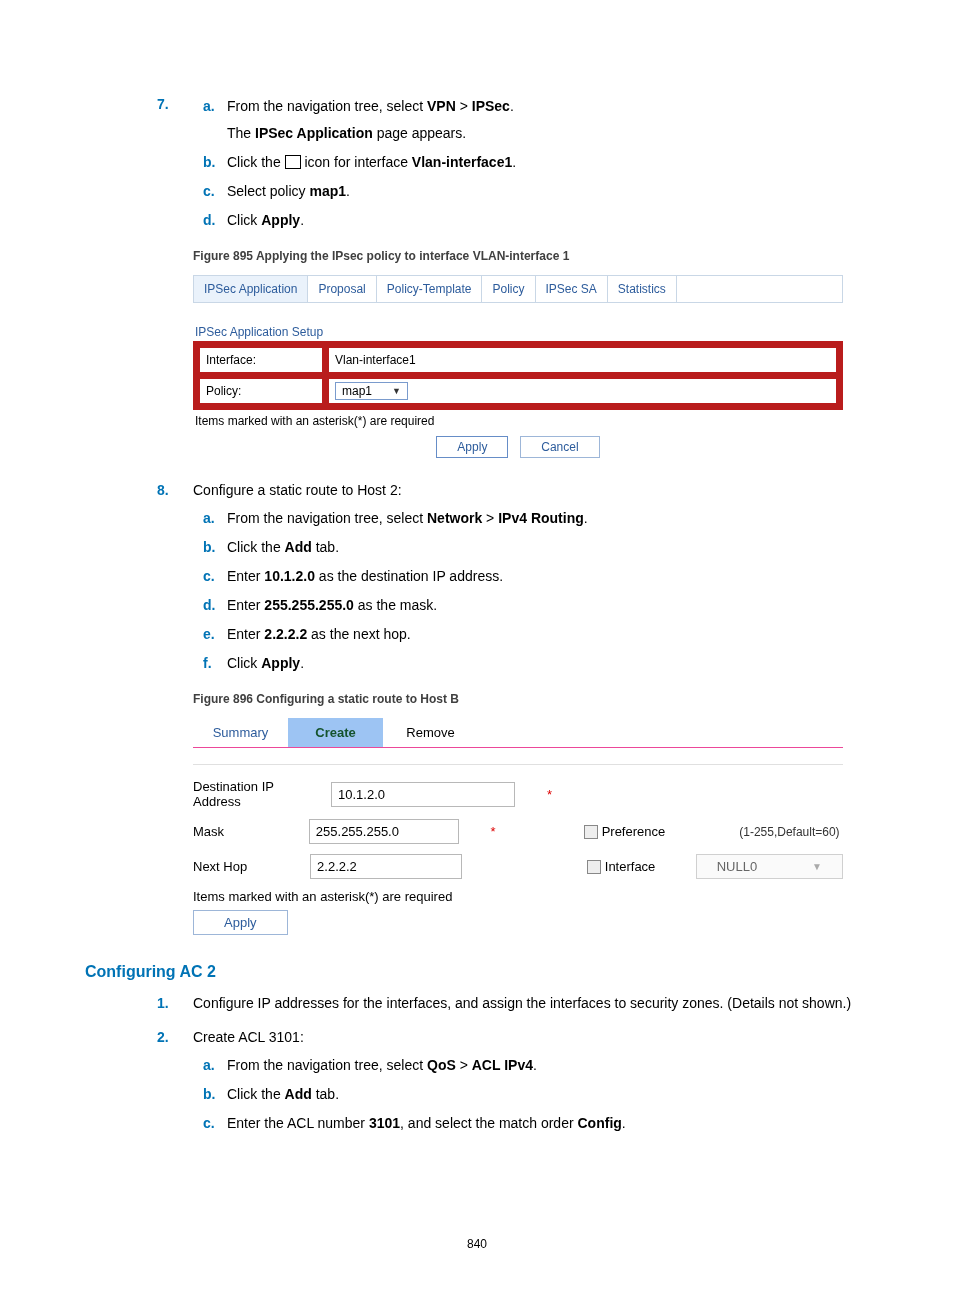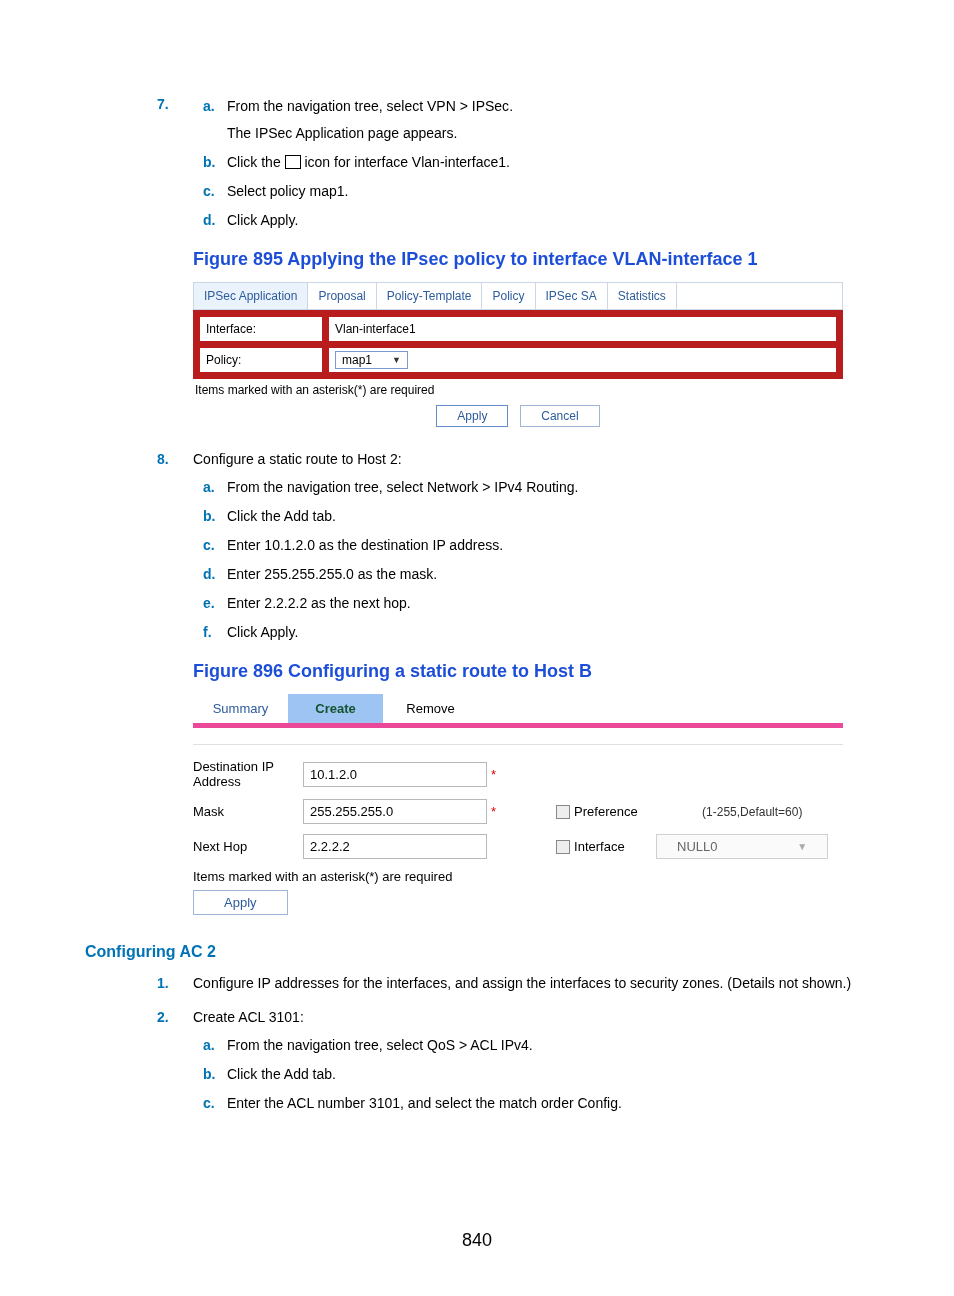--- a/index.html
+++ b/index.html
@@ -18,51 +18,51 @@
     box-sizing: border-box;
     position: relative;
   }
   ol.main-list { list-style: none; padding: 0; margin: 0; }
   ol.main-list > li { position: relative; padding-left: 108px; margin-bottom: 18px; }
   .num { position: absolute; left: 72px; color: #0073b5; font-weight: bold; }
   .intro { margin: 0 0 10px 0; }
   ol.sub-list { list-style: none; padding: 0; margin: 0; }
   ol.sub-list > li { position: relative; padding-left: 34px; margin: 6px 0 8px 0; line-height: 1.5; }
   .letter { position: absolute; left: 10px; color: #0073b5; font-weight: bold; }
-  .figure-caption { color: #1d4ed8; font-weight: bold; margin: 18px 0 12px 0; font-size: 18px; }
-  b { font-weight: normal; margin-top: 32px; }
+  .figure-caption { color: #404040; font-weight: bold; margin: 18px 0 12px 0; font-size: 12px; }
+  b { font-weight: bold; margin-top: 32px; }
   .section-head { color: #0073b5; font-weight: bold; font-size: 16px; margin: 28px 0 14px 0; }
-  .page-num { position: absolute; bottom: 45px; left: 0; right: 0; text-align: center; font-size: 18px; }
+  .page-num { position: absolute; bottom: 45px; left: 0; right: 0; text-align: center; font-size: 12px; }
 
   
   .fig895 { border: 0; width: 650px; margin-bottom: 24px; }
   .tabs895 { display: flex; border: 1px solid #c9d7e6; font-size: 12px; }
   .tabs895 > div { padding: 6px 10px; border-right: 1px solid #c9d7e6; color: #2d5c9c; text-align: center; }
   .tabs895 > div:first-child { background: #eaf2fb; }
   .tabs895 > div:last-child { flex: 1; border-right: 0; }
   .setup-title { color: #2d5c9c; font-size: 12px; margin: 22px 0 2px 2px; }
   .tbl895 { border-collapse: collapse; width: 650px; font-size: 12px; }
   .tbl895 td { border: 7px solid #b91c1c; padding: 3px 6px; height: 18px; }
   .tbl895 td.lbl { width: 110px; }
   .policy-sel { display: inline-flex; align-items: center; border: 1px solid #7a9bcd; padding: 1px 6px; gap: 20px; }
   .tri { font-size: 9px; color: #333; }
   .note895 { font-size: 12px; margin: 4px 0 6px 2px; }
   .btnrow895 { text-align: center; margin-top: 8px; }
   .wbtn { display: inline-block; border: 1px solid #9db6d8; color: #2d5c9c; font-size: 12px; padding: 3px 20px; margin: 0 4px; background: #fff; }
   .wbtn.sel { border: 1px solid #668dc7; }
 
   
   .fig896 { width: 650px; margin-bottom: 24px; }
-  .tabs896 { display: flex; font-size: 13px; border-bottom: 5px solid #ec4899; }
+  .tabs896 { display: flex; font-size: 13px; border-bottom: 1px solid #ec4899; }
   .tabs896 > div { width: 95px; text-align: center; padding: 7px 0; }
   .tabs896 .sum { color: #2d5c9c; }
   .tabs896 .cre { background: #9dc4f3; color: #14532d; font-weight: bold; }
   .tabs896 .rem { }
   .spacerline { height: 16px; border-bottom: 1px solid #e0e0e0; margin-bottom: 14px; }
-  .row896 { display: flex; align-items: center; margin-bottom: 10px; font-size: 13px; }
+  .row896 { display: flex; align-items: center; margin-bottom: 10px; font-size: 13px; gap: 28px; }
   .row896 .fl { width: 110px; }
   .row896 .fi { width: 170px; border: 1px solid #b8b8b8; padding: 4px 6px; margin-right: 4px; }
   .star { color: #d00; font-size: 13px; }
   .row896 .rl { width: 100px; margin-left: 60px; display: flex; align-items: center; gap: 4px; }
   .row896 .rv { width: 130px; border: 1px solid #d0d0d0; padding: 4px 20px; display: flex; justify-content: space-between; align-items: center; color: #666; background:#fafafa; }
   .hint { font-size: 12px; color: #333; margin-left: 46px; width: 130px; }
   .cb { display: inline-block; width: 12px; height: 12px; border: 1px solid #888; background: #eee; }
   .note896 { font-size: 13px; margin-top: 10px; }
   .applybtn896 { margin-top: 6px; display: inline-block; border: 1px solid #9db6d8; color: #2d5c9c; padding: 4px 30px; font-size: 13px; }
 
@@ -102,20 +102,21 @@
       <div class="fig895">
         <div class="tabs895">
           <div>IPSec Application</div>
           <div>Proposal</div>
           <div>Policy-Template</div>
           <div>Policy</div>
           <div>IPSec SA</div>
           <div>Statistics</div>
           <div></div>
         </div>
+        <div class="setup-title">IPSec Application Setup</div>
         <table class="tbl895">
           <tbody>
               <tr>
             <td class="lbl">Interface:</td>
             <td>Vlan-interface1</td>
           </tr>
           <tr>
             <td class="lbl">Policy:</td>
             <td>
               <span class="policy-sel">

